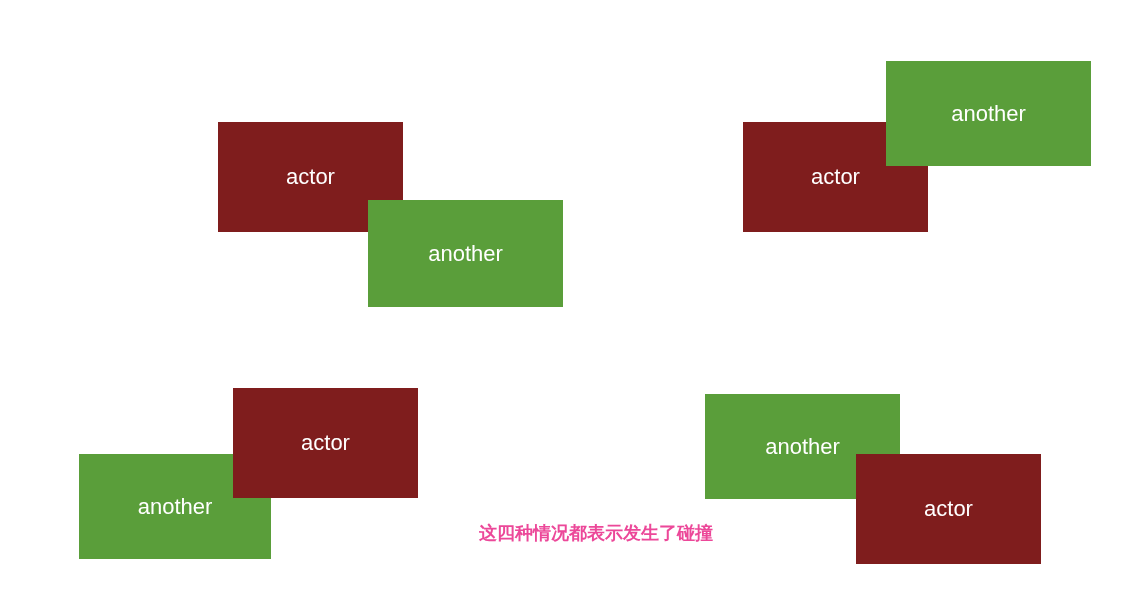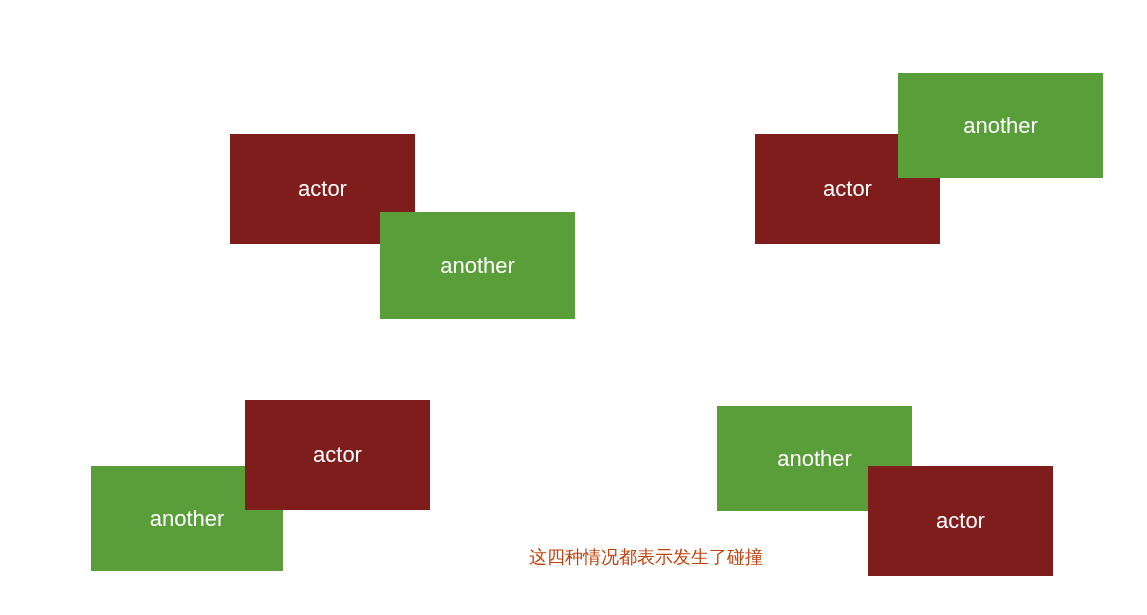--- a/index.html
+++ b/index.html
@@ -1,15 +1,15 @@
 <!DOCTYPE html>
 <html><head>
   <meta charset="utf-8">
   <style>
-    * { margin: 0; padding: 12px; box-sizing: border-box; }
+    * { margin: 0; padding: 0; box-sizing: border-box; }
 
     body {
       width: 1147px;
       height: 615px;
       background: #ffffff;
       font-family: Arial, sans-serif;
       overflow: hidden;
       position: relative;
     }
 
@@ -94,25 +94,25 @@
     .br-actor {
       left: 856px;
       top: 454px;
       width: 185px;
       height: 110px;
       z-index: 2;
     }
 
     .caption {
       position: absolute;
-      left: 493px;
+      left: 479px;
       top: 521px;
-      color: #c2410c;
+      color: #ec4899;
       font-size: 18px;
-      font-weight: 400;
+      font-weight: 700;
     }
   </style>
 </head>
 <body>
 
 <div class="box actor tl-actor">
   <span>actor</span>
 </div>
 <div class="box another tl-another">
   <span>another</span>

